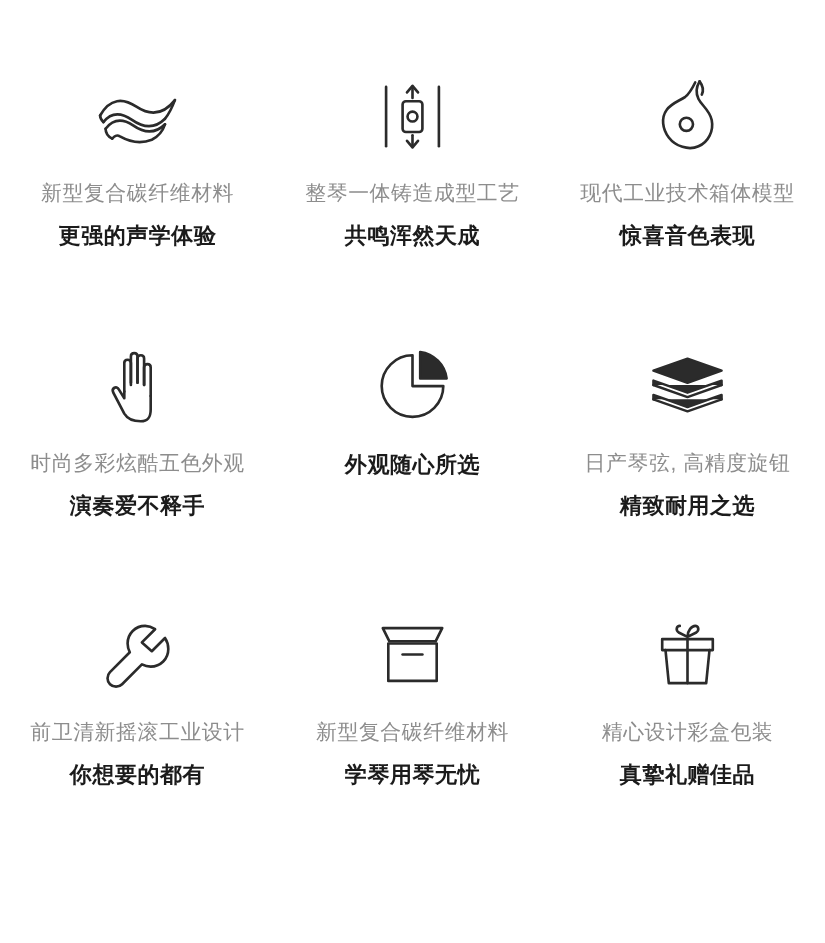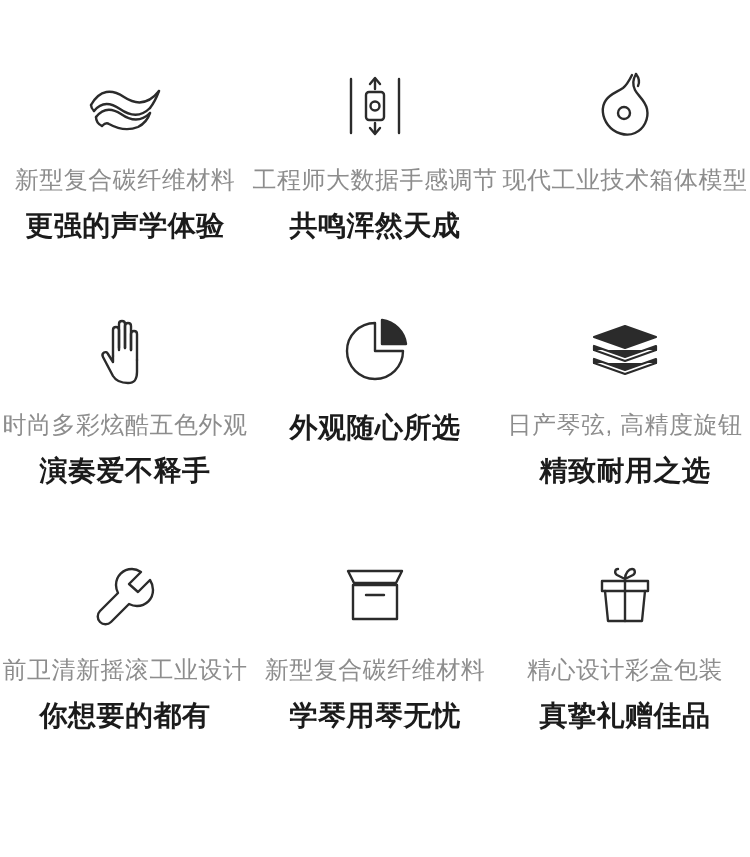--- a/index.html
+++ b/index.html
@@ -32,30 +32,30 @@
   .icon-wrap {
     height: 92px;
     display: flex;
     align-items: center;
     justify-content: center;
   }
   .icon-wrap svg {
     display: block;
   }
   .feature-sub {
-    font-size: 24px;
+    font-size: 19px;
     color: #8d8d8d;
     letter-spacing: 0.5px;
     margin-top: 14px;
     line-height: 1.2;
     text-align: center;
     font-weight: 400;
   }
   .feature-title {
-    font-size: 28px;
+    font-size: 20px;
     color: #1b1b1b;
     font-weight: bold;
     letter-spacing: 0.5px;
     margin-top: 14px;
     line-height: 1.2;
     text-align: center;
   }
 </style>
 </head>
 <body>
@@ -84,33 +84,34 @@
         <path d="M12 6 L12 60"></path>
         <path d="M60 6 L60 60"></path>
         <rect x="27" y="19" width="18" height="28" rx="3"></rect>
         <circle cx="36" cy="33" r="4.5"></circle>
         <path d="M36 6 L36 16"></path>
         <path d="M31 11 L36 5 L41 11"></path>
         <path d="M36 50 L36 60"></path>
         <path d="M31 55 L36 61 L41 55"></path>
       </svg>
     </div>
-    <div class="feature-sub">工程师大数据手感调节</div>
+    <div class="feature-sub">整琴一体铸造成型工艺</div>
     <div class="feature-title">共鸣浑然天成</div>
   </div>
 
   <div class="feature-cell">
     <div class="icon-wrap">
       <svg width="58" height="70" viewBox="0 0 58 70" fill="none" stroke="#2b2b2b" stroke-width="2.4" stroke-linejoin="round" stroke-linecap="round">
         <path d="M36 4 C33 10, 31 14, 27 17 C21 21, 14 23, 10 29 C5 36, 6 46, 12 54 C18 62, 30 66, 39 62 C48 58, 53 48, 51 38 C49 29, 42 25, 39 19 C36 13, 37 8, 40 3"></path>
         <path d="M40 3 C43 7, 44 11, 42 15"></path>
         <circle cx="28" cy="42" r="6"></circle>
       </svg>
     </div>
     <div class="feature-sub">现代工业技术箱体模型</div>
+    <div class="feature-title">惊喜音色表现</div>
   </div>
 
   <div class="feature-cell">
     <div class="icon-wrap">
       <svg width="58" height="70" viewBox="0 0 58 70" fill="none" stroke="#2b2b2b" stroke-width="2.4" stroke-linejoin="round" stroke-linecap="round">
         <path d="M17 40 L17 14 C17 10, 23 10, 23 14 L23 34"></path>
         <path d="M23 32 L23 8 C23 4, 29 4, 29 8 L29 32"></path>
         <path d="M29 32 L29 10 C29 6, 35 6, 35 10 L35 34"></path>
         <path d="M35 34 L35 18 C35 14, 41 14, 41 18 L41 44"></path>
         <path d="M17 40 L17 46 L12 38 C10 34, 5 37, 7 41 L17 60 C20 65, 26 67, 32 67 C39 67, 41 63, 41 56 L41 44"></path>

